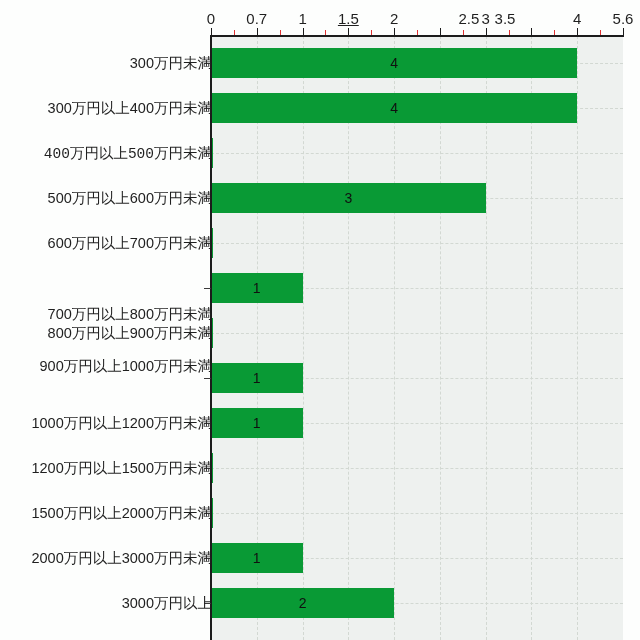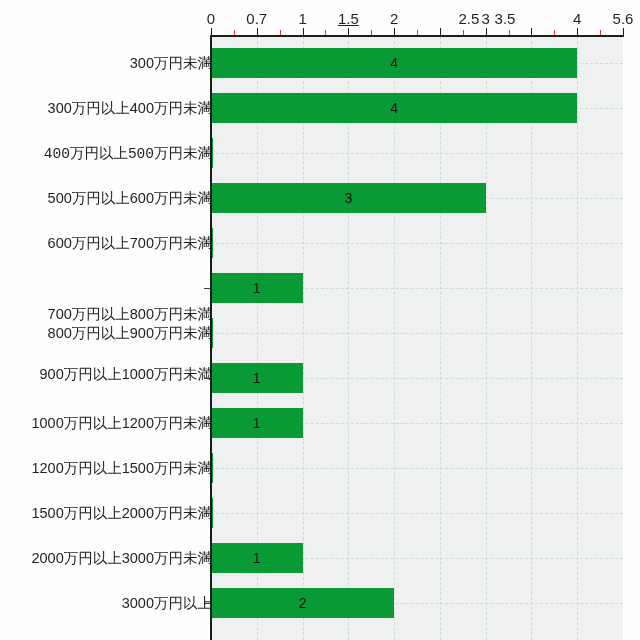--- a/index.html
+++ b/index.html
@@ -228,21 +228,21 @@
       <div class="ytick-mark" style="top: 603px;"></div>
     </div>
   <div id="ylabels-container">
       <div class="ytick-label" style="top: 63px;">300万円未満</div>
       <div class="ytick-label" style="top: 108px;">300万円以上400万円未満</div>
       <div class="ytick-label" style="top: 153px; font-family: Liberation Mono, monospace;">400万円以上500万円未満</div>
       <div class="ytick-label" style="top: 198px;">500万円以上600万円未満</div>
       <div class="ytick-label" style="top: 243px;">600万円以上700万円未満</div>
       <div class="ytick-label" style="top: 282px; margin-top: 32px;">700万円以上800万円未満</div>
       <div class="ytick-label" style="top: 333px;">800万円以上900万円未満</div>
-      <div class="ytick-label" style="top: 374px;">900万円以上1000万円未満</div>
+      <div class="ytick-label" style="top: 366px;">900万円以上1000万円未満</div>
       <div class="ytick-label" style="top: 423px;">1000万円以上1200万円未満</div>
       <div class="ytick-label" style="top: 468px;">1200万円以上1500万円未満</div>
       <div class="ytick-label" style="top: 513px;">1500万円以上2000万円未満</div>
       <div class="ytick-label" style="top: 558px;">2000万円以上3000万円未満</div>
       <div class="ytick-label" style="top: 603px;">3000万円以上</div>
     </div>
   <div id="barlabels-container">
       <div class="bar-label" style="left: 394.111px; top: 63px;">4</div>
       <div class="bar-label" style="left: 394.111px; top: 108px;">4</div>
       <div class="bar-label" style="left: 348.333px; top: 198px;">3</div>

